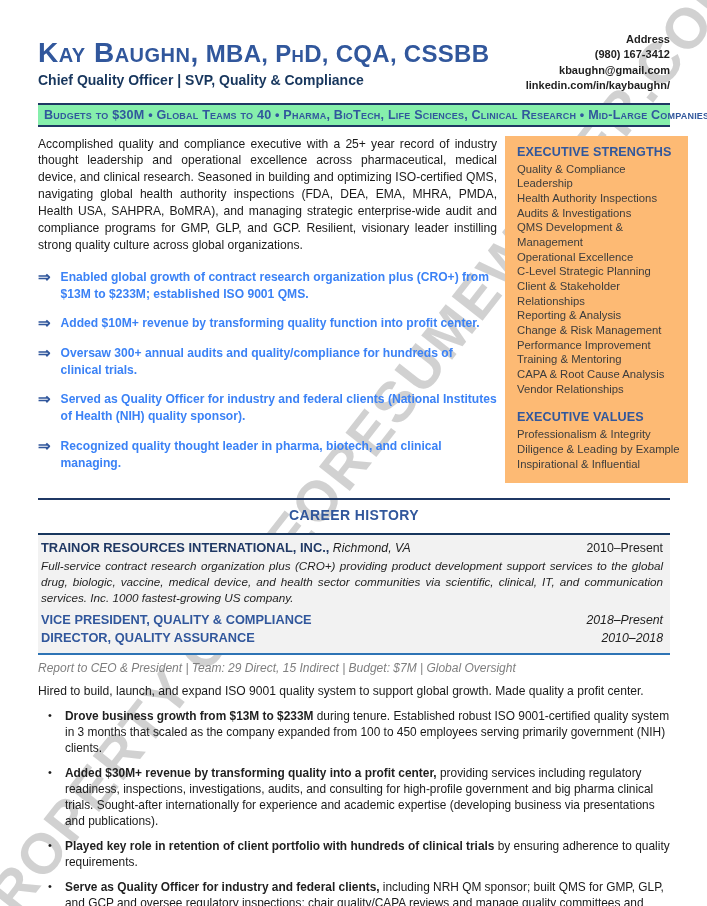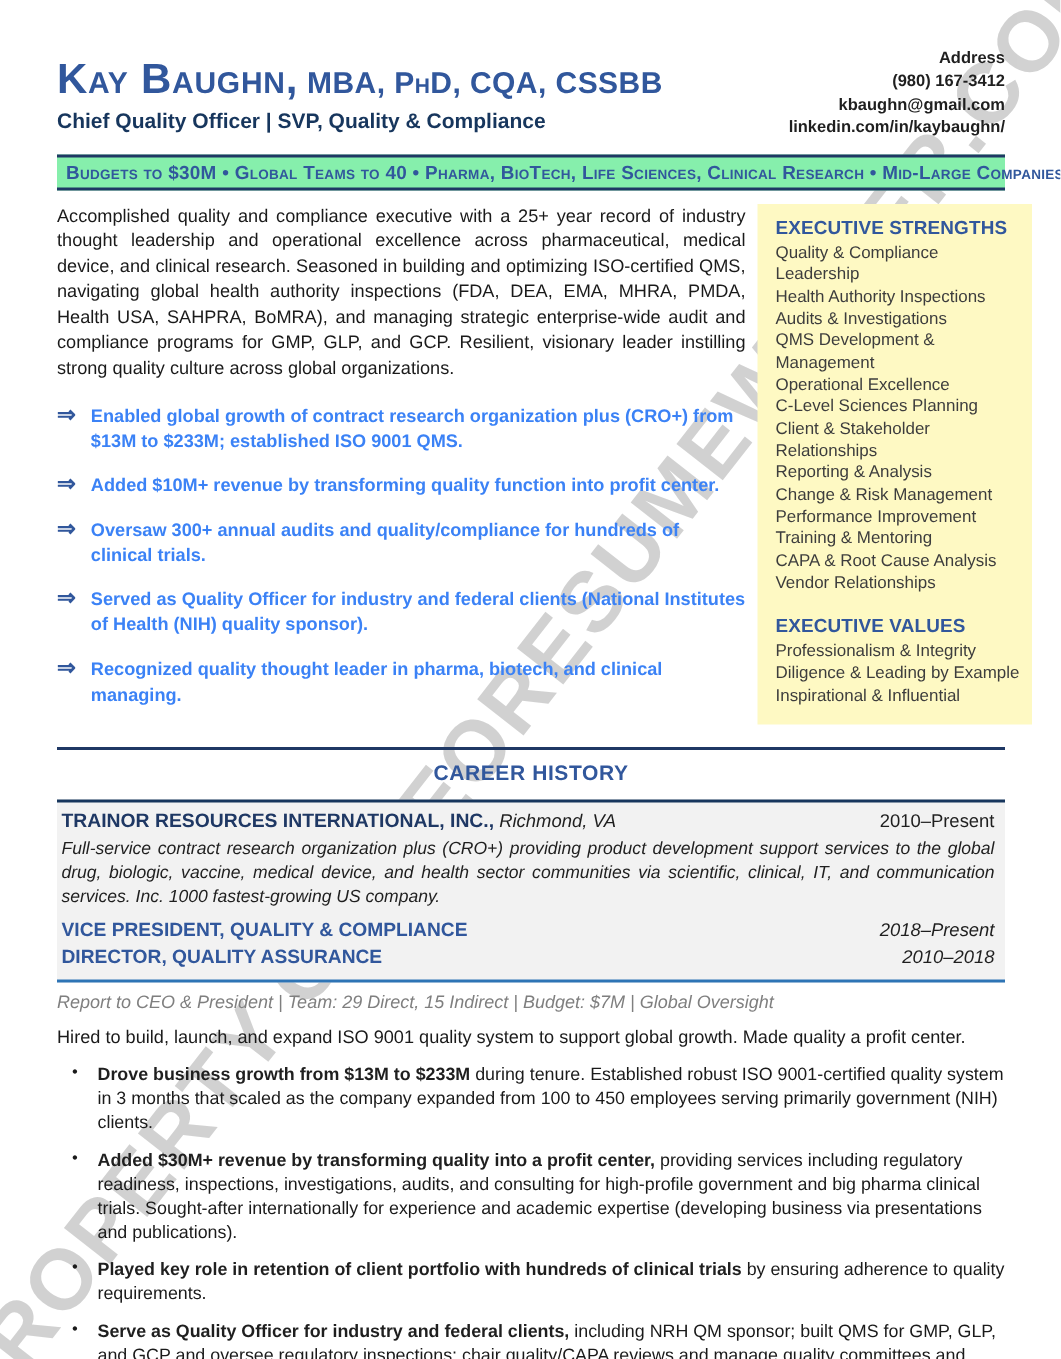--- a/index.html
+++ b/index.html
@@ -30,21 +30,21 @@
     opacity:0.45;
     z-index:0;
     pointer-events:none;
   }
   .content { position:relative; z-index:1; }
 
   
   .header-row { display:flex; justify-content:space-between; align-items:flex-start; }
   .name-line { font-variant:small-caps; color:#31579C; font-weight:bold; line-height:1.05; margin-top:8px; }
   .name-main { font-size:28px; letter-spacing:0.5px; }
-  .name-creds { font-size:20px; letter-spacing:0.3px;margin-top:26px; }
+  .name-creds { font-size:24px; letter-spacing:0.3px;margin-top:26px; }
   .subtitle { font-size:14px; font-weight:bold; color:#17365D; margin-top:5px; }
   .contact { text-align:right; font-size:11px; font-weight:bold; color:#1f1f1f; line-height:1.4; margin-top:2px; }
 
   
   .banner {
     margin-top:9px;
     border-top:2px solid #1F3864;
     border-bottom:2px solid #1F3864;
     background:#86efac;
     padding:3px 6px;
@@ -62,21 +62,21 @@
   .summary { font-size:12.1px; line-height:1.4; text-align:justify; color:#1a1a1a; }
   .highlights { margin-top:15px; }
   .highlight { display:flex; margin-bottom:13px; }
   .arrow { color:#31579C; font-weight:bold; font-size:15px; line-height:1.1; margin-right:10px; flex:0 0 auto; }
   .highlight-text { font-weight:bold; font-size:12.1px; line-height:1.38; color:#3b82f6; }
 
   .sidebar {
     width:183px;
     flex:0 0 183px;
     margin-right:-18px;
-    background:#fef9c3;
+    background:#fdba74;
     padding:9px 8px 12px 12px;
     align-self:flex-start;
   }
   .sidebar-title { color:#31579C; font-weight:bold; font-size:12.6px; margin-bottom:3px; letter-spacing:0.1px; }
   .sidebar-item { font-size:11.3px; line-height:1.3; color:#3d3d3d; }
   .sidebar-gap { height:14px; }
 
   
   .career-rule { border-top:2px solid #1F3864; margin-top:14px; }
   .career-title { text-align:center; color:#31579C; font-weight:bold; font-size:14px; letter-spacing:0.4px; margin-top:7px; }
@@ -154,21 +154,21 @@
         </div>
       </div>
 
       <div class="sidebar">
         <div class="sidebar-title">EXECUTIVE STRENGTHS</div>
         <div class="sidebar-item">Quality &amp; Compliance Leadership</div>
         <div class="sidebar-item">Health Authority Inspections</div>
         <div class="sidebar-item">Audits &amp; Investigations</div>
         <div class="sidebar-item">QMS Development &amp; Management</div>
         <div class="sidebar-item">Operational Excellence</div>
-        <div class="sidebar-item">C-Level Sciences Planning</div>
+        <div class="sidebar-item">C-Level Strategic Planning</div>
         <div class="sidebar-item">Client &amp; Stakeholder Relationships</div>
         <div class="sidebar-item">Reporting &amp; Analysis</div>
         <div class="sidebar-item">Change &amp; Risk Management</div>
         <div class="sidebar-item">Performance Improvement</div>
         <div class="sidebar-item">Training &amp; Mentoring</div>
         <div class="sidebar-item">CAPA &amp; Root Cause Analysis</div>
         <div class="sidebar-item">Vendor Relationships</div>
         <div class="sidebar-gap"></div>
         <div class="sidebar-title">EXECUTIVE VALUES</div>
         <div class="sidebar-item">Professionalism &amp; Integrity</div>

